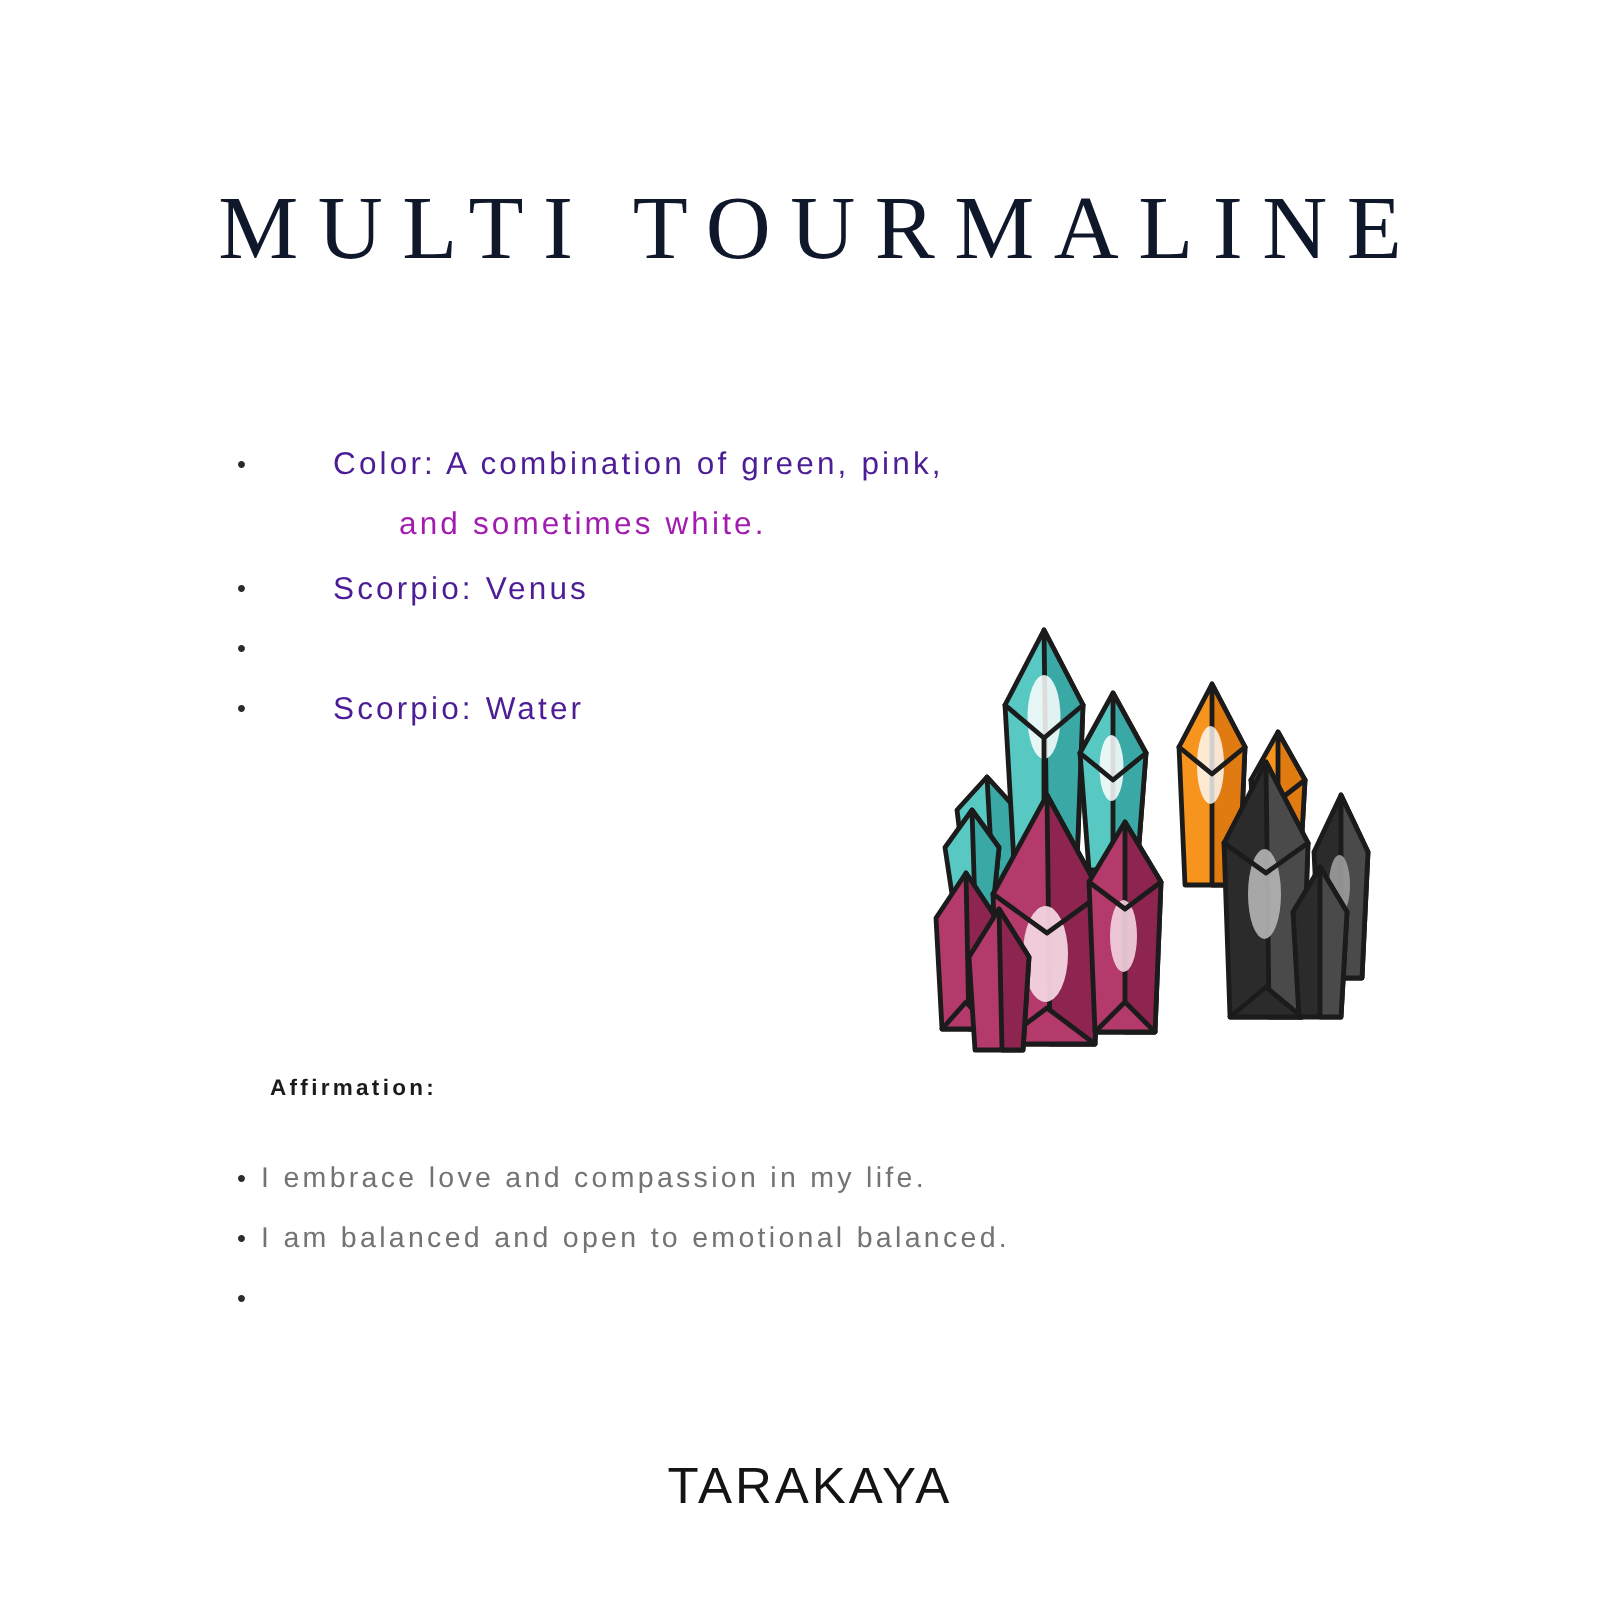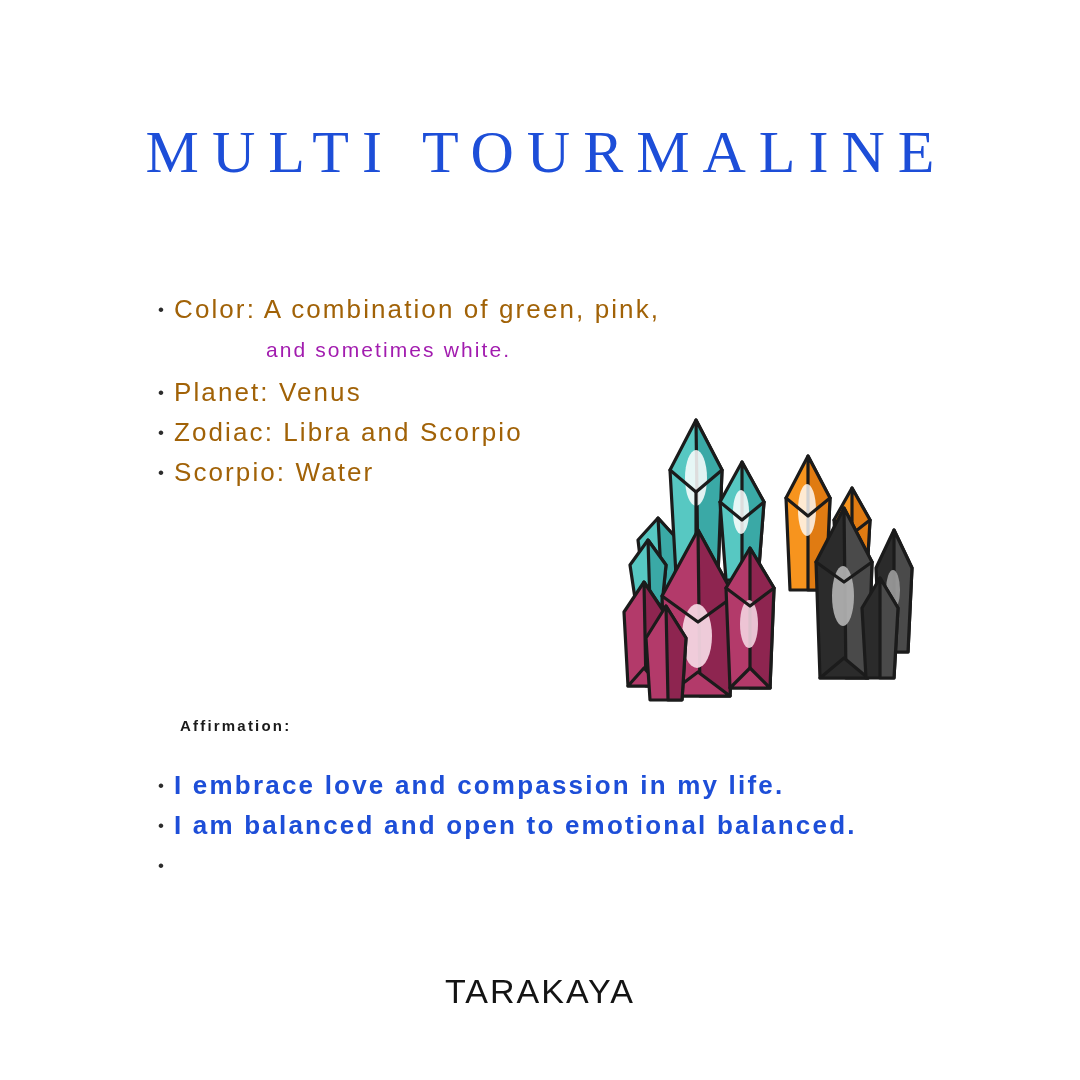--- a/index.html
+++ b/index.html
@@ -27,21 +27,21 @@
     position: absolute;
     top: 118px;
     left: 0;
     width: 1080px;
     text-align: center;
     font-family: "Liberation Serif", serif;
     font-size: 60px;
     font-weight: 400;
     letter-spacing: 13px;
     text-indent: 13px;
-    color: #1d4ed8;
+    color: #0f172a;
     white-space: nowrap;
   }
 
   
   .props {
     position: absolute;
     top: 296px;
     left: 158px;
     width: 620px;
   }
@@ -52,24 +52,25 @@
   }
   .bullet {
     width: 16px;
     flex: 0 0 16px;
     font-size: 17px;
     line-height: 26px;
     color: #2b2b2b;
     padding-top: 1px;
   }
   .prop-text {
-    font-size: 26px;
+    font-size: 21px;
     line-height: 27px;
     letter-spacing: 2.1px;
-    color: #a16207;
+    color: #4c1d95;
+    margin-left: 48px;
   }
   .prop-cont {
     margin: 2px 0 0 108px;
     font-size: 21px;
     line-height: 27px;
     letter-spacing: 2.1px;
     color: #a21caf;
   }
 
   
@@ -87,25 +88,24 @@
     top: 772px;
     left: 158px;
     width: 820px;
   }
   .affirm-row {
     display: flex;
     align-items: flex-start;
     margin-bottom: 13px;
   }
   .affirm-text {
-    font-size: 26px;
+    font-size: 19px;
     line-height: 27px;
     letter-spacing: 2.2px;
-    color: #1d4ed8;
-    font-weight: bold;
+    color: #737373;
   }
 
   
   .brand {
     position: absolute;
     top: 972px;
     left: 0;
     width: 1080px;
     text-align: center;
     font-family: "Liberation Sans", sans-serif;
@@ -134,26 +134,25 @@
   <div class="props">
 
     <div class="prop-row">
       <span class="bullet">•</span>
       <span class="prop-text">Color: A combination of green, pink,</span>
     </div>
     <div class="prop-cont">and sometimes white.</div>
 
     <div class="prop-row" style="margin-top:16px;">
       <span class="bullet">•</span>
-      <span class="prop-text">Planet: Venus</span>
+      <span class="prop-text">Scorpio: Venus</span>
     </div>
 
     <div class="prop-row" style="margin-top:13px;">
       <span class="bullet">•</span>
-      <span class="prop-text">Zodiac: Libra and Scorpio</span>
     </div>
 
     <div class="prop-row" style="margin-top:13px;">
       <span class="bullet">•</span>
       <span class="prop-text">Scorpio: Water</span>
     </div>
 
   </div>
 
   <div class="art">

